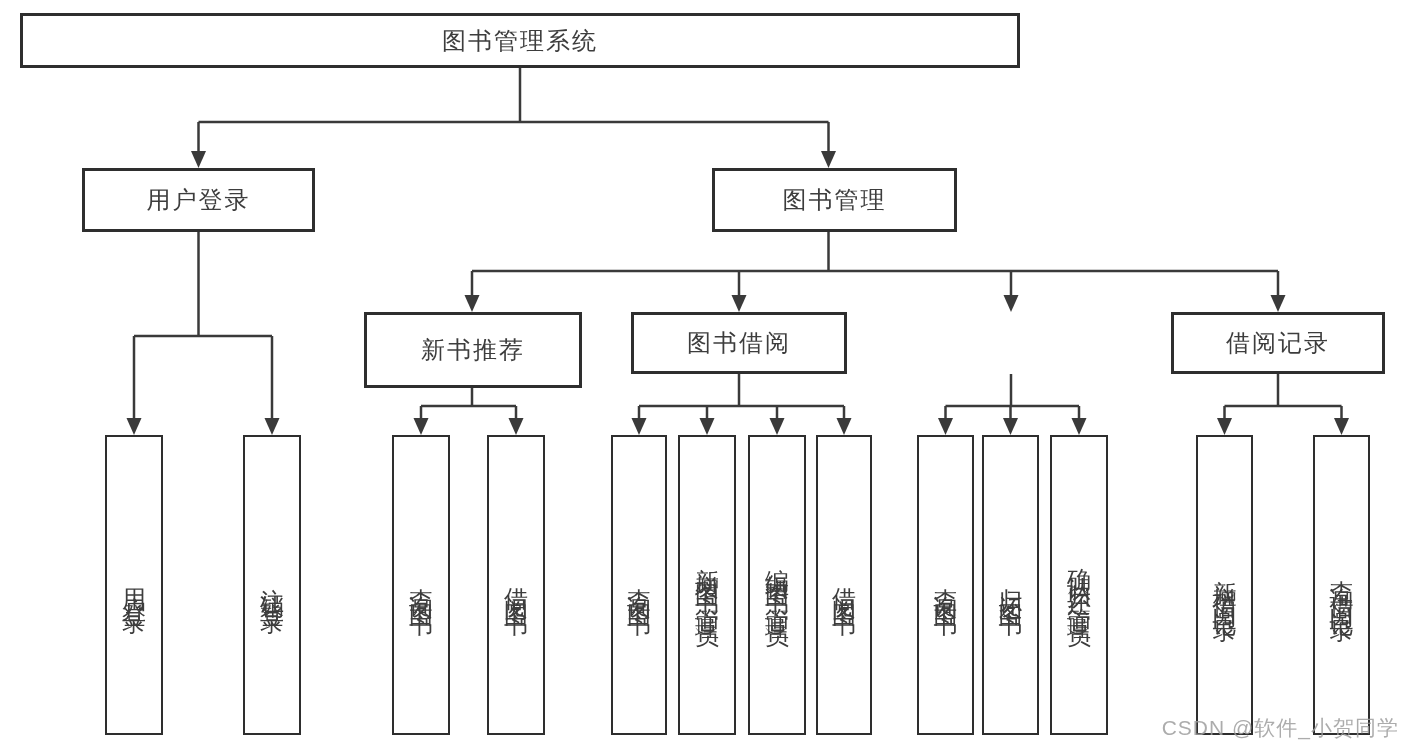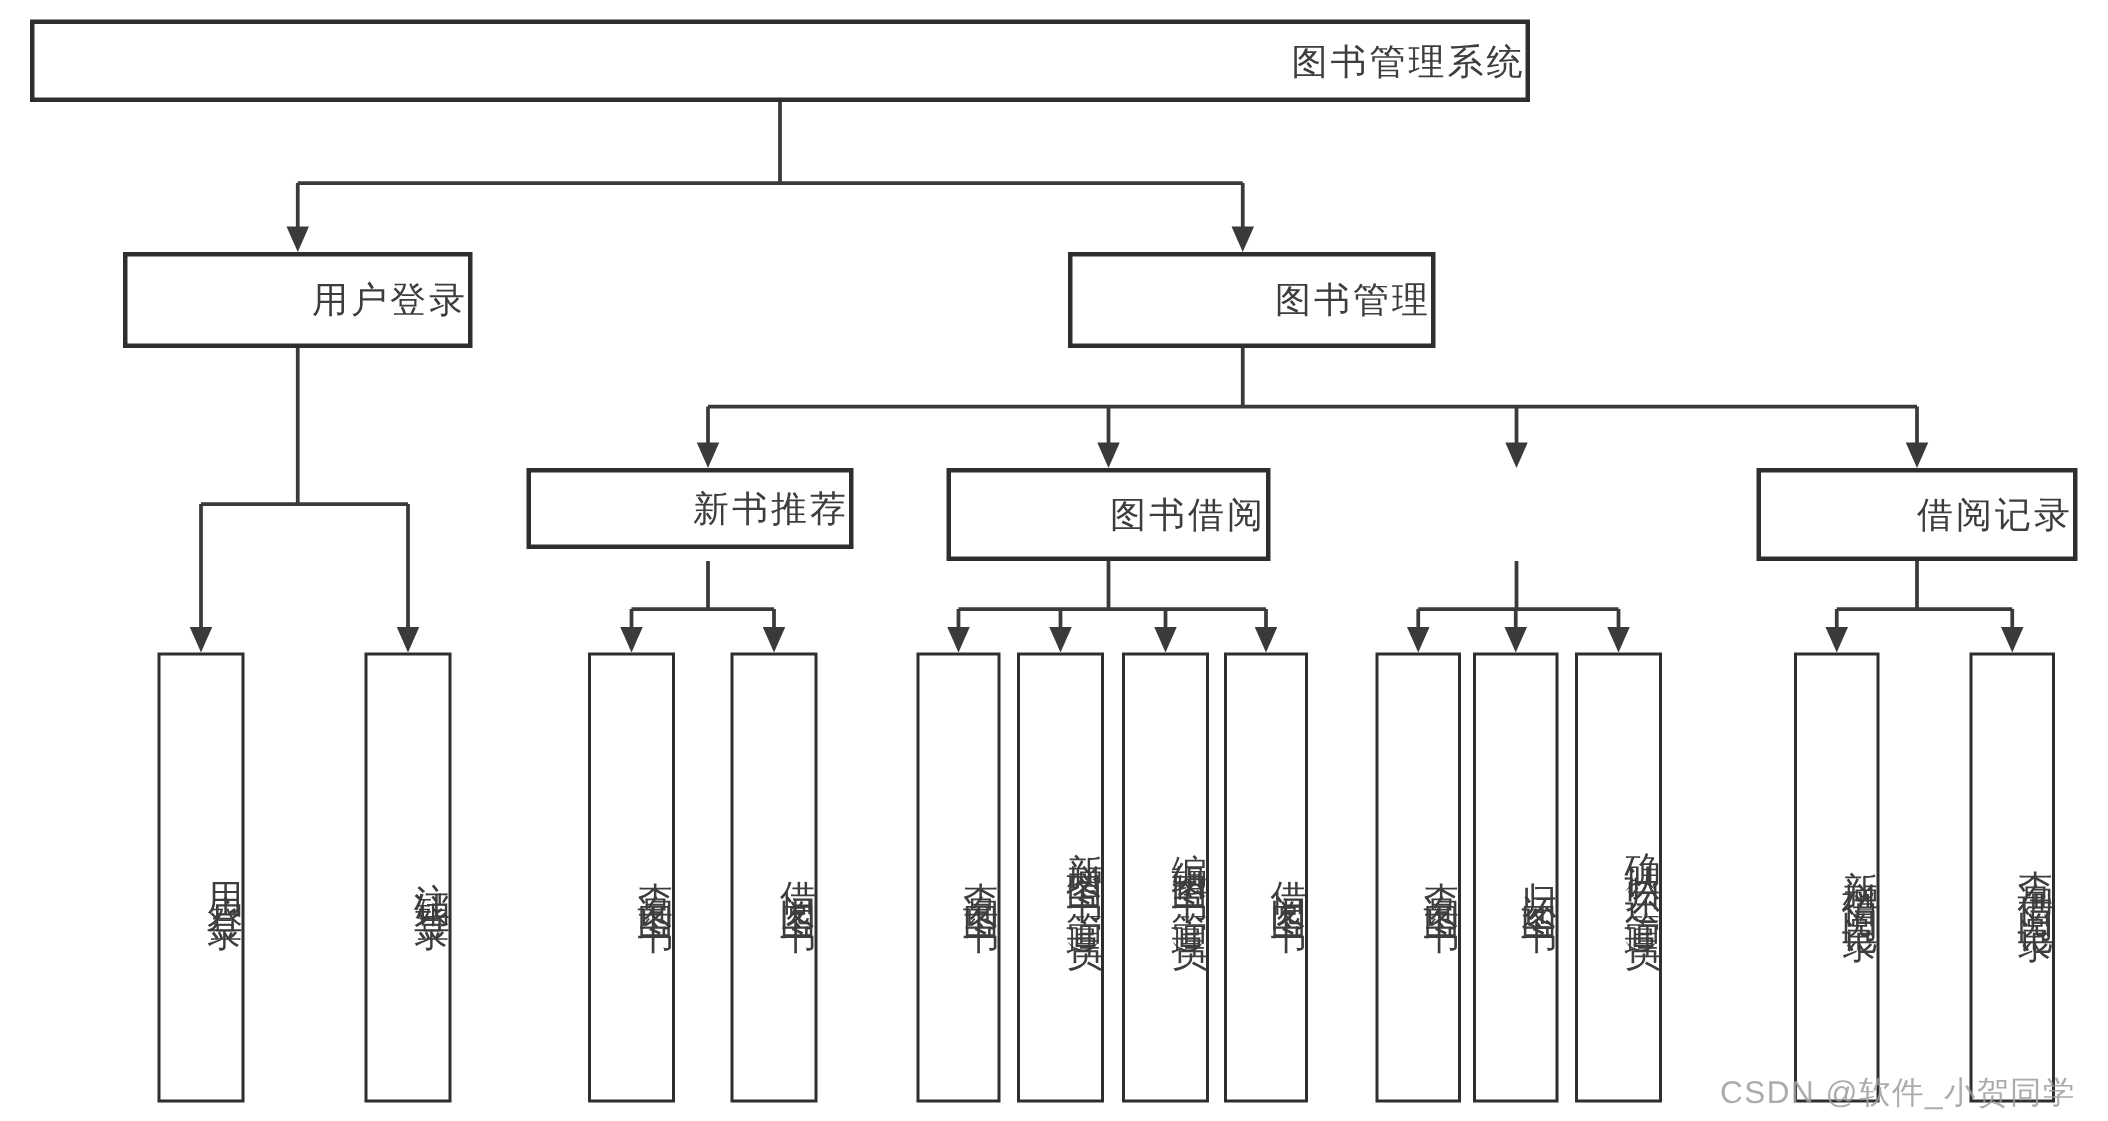--- a/index.html
+++ b/index.html
@@ -17,41 +17,41 @@
     width: 1405px; height: 747px;
     z-index: 1;
   }
   .box {
     position: absolute;
     box-sizing: border-box;
     border: 3px solid #2e2e2e;
     background: #ffffff;
     display: flex;
     align-items: center;
-    justify-content: flex-end;
+    justify-content: center;
     z-index: 2;
   }
   .box.header span {
     font-size: 24px;
     letter-spacing: 2px;
     color: #3d3d3d;
     white-space: nowrap;
   }
   .box.leaf { border-width: 2.5px; }
   .box.leaf span {
     writing-mode: vertical-rl;
     text-orientation: mixed;
     font-size: 24px;
     letter-spacing: 8px;
     color: #3d3d3d;
     line-height: 1;
   }
   .watermark {
     position: absolute;
-    right: 21px;
+    right: 6px;
     top: 714px;
     z-index: 5;
     font-size: 21px;
     color: rgba(158,158,158,0.85);
     letter-spacing: 1px;
     white-space: nowrap;
   }
 </style>
 </head>
 <body>
@@ -117,21 +117,21 @@
     <span>图书管理系统</span>
   </div>
 
   <div class="box header" style="left:82px;top:168px;width:233px;height:64px">
     <span>用户登录</span>
   </div>
   <div class="box header" style="left:712px;top:168px;width:245px;height:64px">
     <span>图书管理</span>
   </div>
 
-  <div class="box header" style="left:351px;top:312px;width:218px;height:54px">
+  <div class="box header" style="left:364px;top:312px;width:218px;height:76px">
     <span>新书推荐</span>
   </div>
   <div class="box header" style="left:631px;top:312px;width:216px;height:62px">
     <span>图书借阅</span>
   </div>
   <div class="box header" style="left:1171px;top:312px;width:214px;height:62px">
     <span>借阅记录</span>
   </div>
 
   <div class="box leaf" style="left:105px;top:435px;width:58px;height:300px">

